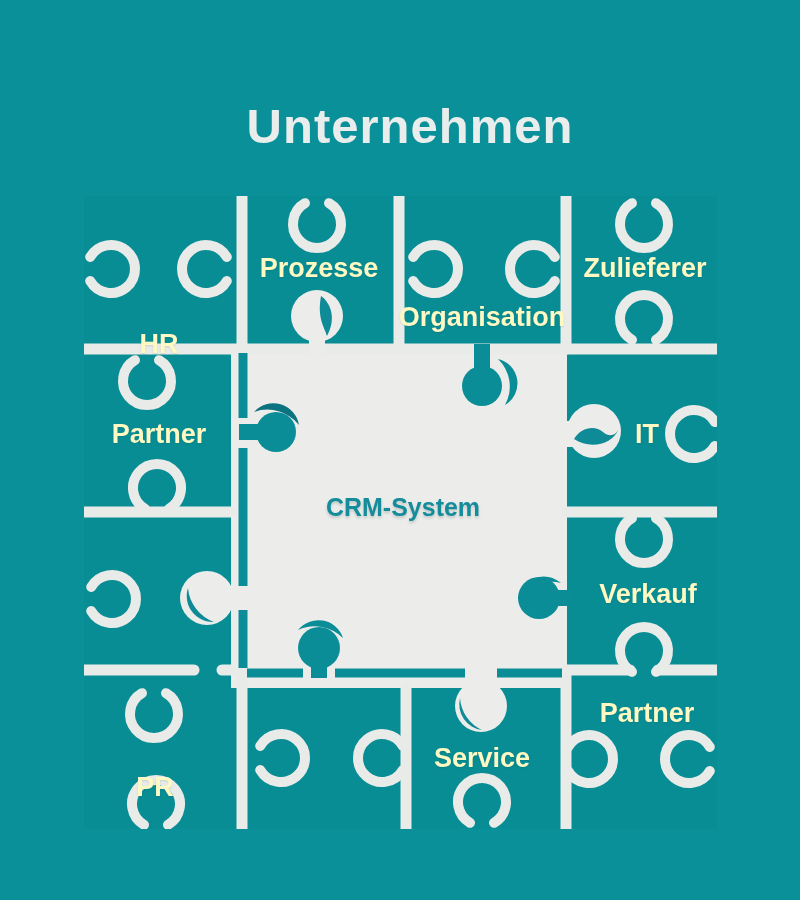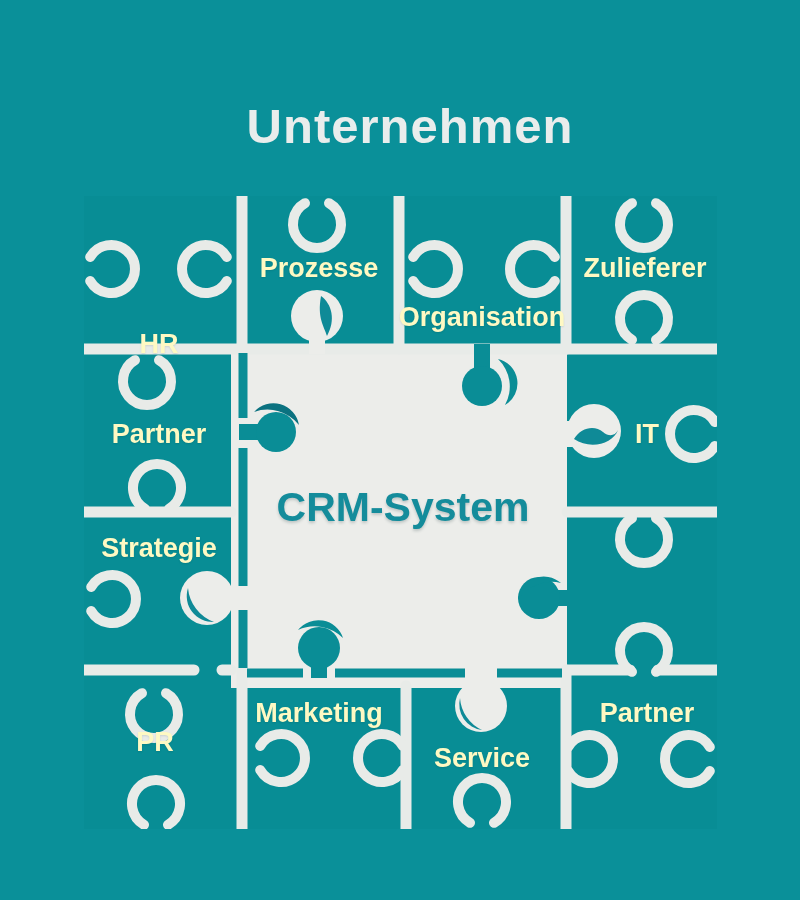--- a/index.html
+++ b/index.html
@@ -21,36 +21,36 @@
   }
   .puzzle svg{position:absolute;left:0;top:0;}
   .lbl{
     position:absolute;
     transform:translate(-50%,-50%);
     color:#fef9c3;font-weight:bold;font-size:27px;
     white-space:nowrap;
     text-shadow:0 1px 2px rgba(0,40,45,.12);
   }
   .lbl.center-lbl{
-    font-size:41px;color:#148c9b;
+    font-size:25px;color:#148c9b;
     text-shadow:0 2px 3px rgba(30,60,65,.22);
   }
   
   .p-hr{left:75px;top:123px;margin-top:25px;}
   .p-prozesse{left:235px;top:72px;}
   .p-organisation{left:398px;top:121px;}
   .p-zulieferer{left:561px;top:72px;}
   .p-kultur{left:75px;top:238px;}
   .p-it{left:563px;top:238px;}
   .p-strategie{left:75px;top:352px;}
   .p-verkauf{left:564px;top:398px;}
   .p-crm{left:319px;top:311px;}
   .p-marketing{left:235px;top:517px;}
   .p-partner{left:563px;top:517px;text-align:center;}
-  .p-pr{left:71px;top:546px;}
+  .p-pr{left:71px;top:591px;}
   .p-service{left:398px;top:562px;text-align:center;}
 </style>
 </head>
 <body>
 
 <div class="stage">
 
   <h1 class="page-title">Unternehmen</h1>
 
   <div class="puzzle">
@@ -149,20 +149,19 @@
         <path fill="#0f8a97" d="M 104,392 A 26 26 0 0 0 130,426 A 40 40 0 0 1 104,392 Z"></path>
       </g>
     </svg>
 
     <span class="lbl p-hr">HR</span>
     <span class="lbl p-prozesse">Prozesse</span>
     <span class="lbl p-organisation">Organisation</span>
     <span class="lbl p-zulieferer">Zulieferer</span>
     <span class="lbl p-kultur">Partner</span>
     <span class="lbl p-it">IT</span>
-    <span class="lbl p-strategie">Strategie</span>
+    <span class="lbl p-verkauf">Verkauf</span>
     <span class="lbl center-lbl p-crm">CRM-System</span>
-    <span class="lbl p-marketing">Marketing</span>
     <span class="lbl p-partner">Partner</span>
     <span class="lbl p-pr">PR</span>
     <span class="lbl p-service">Service</span>
   </div>
 </div>
 
 </body></html>

